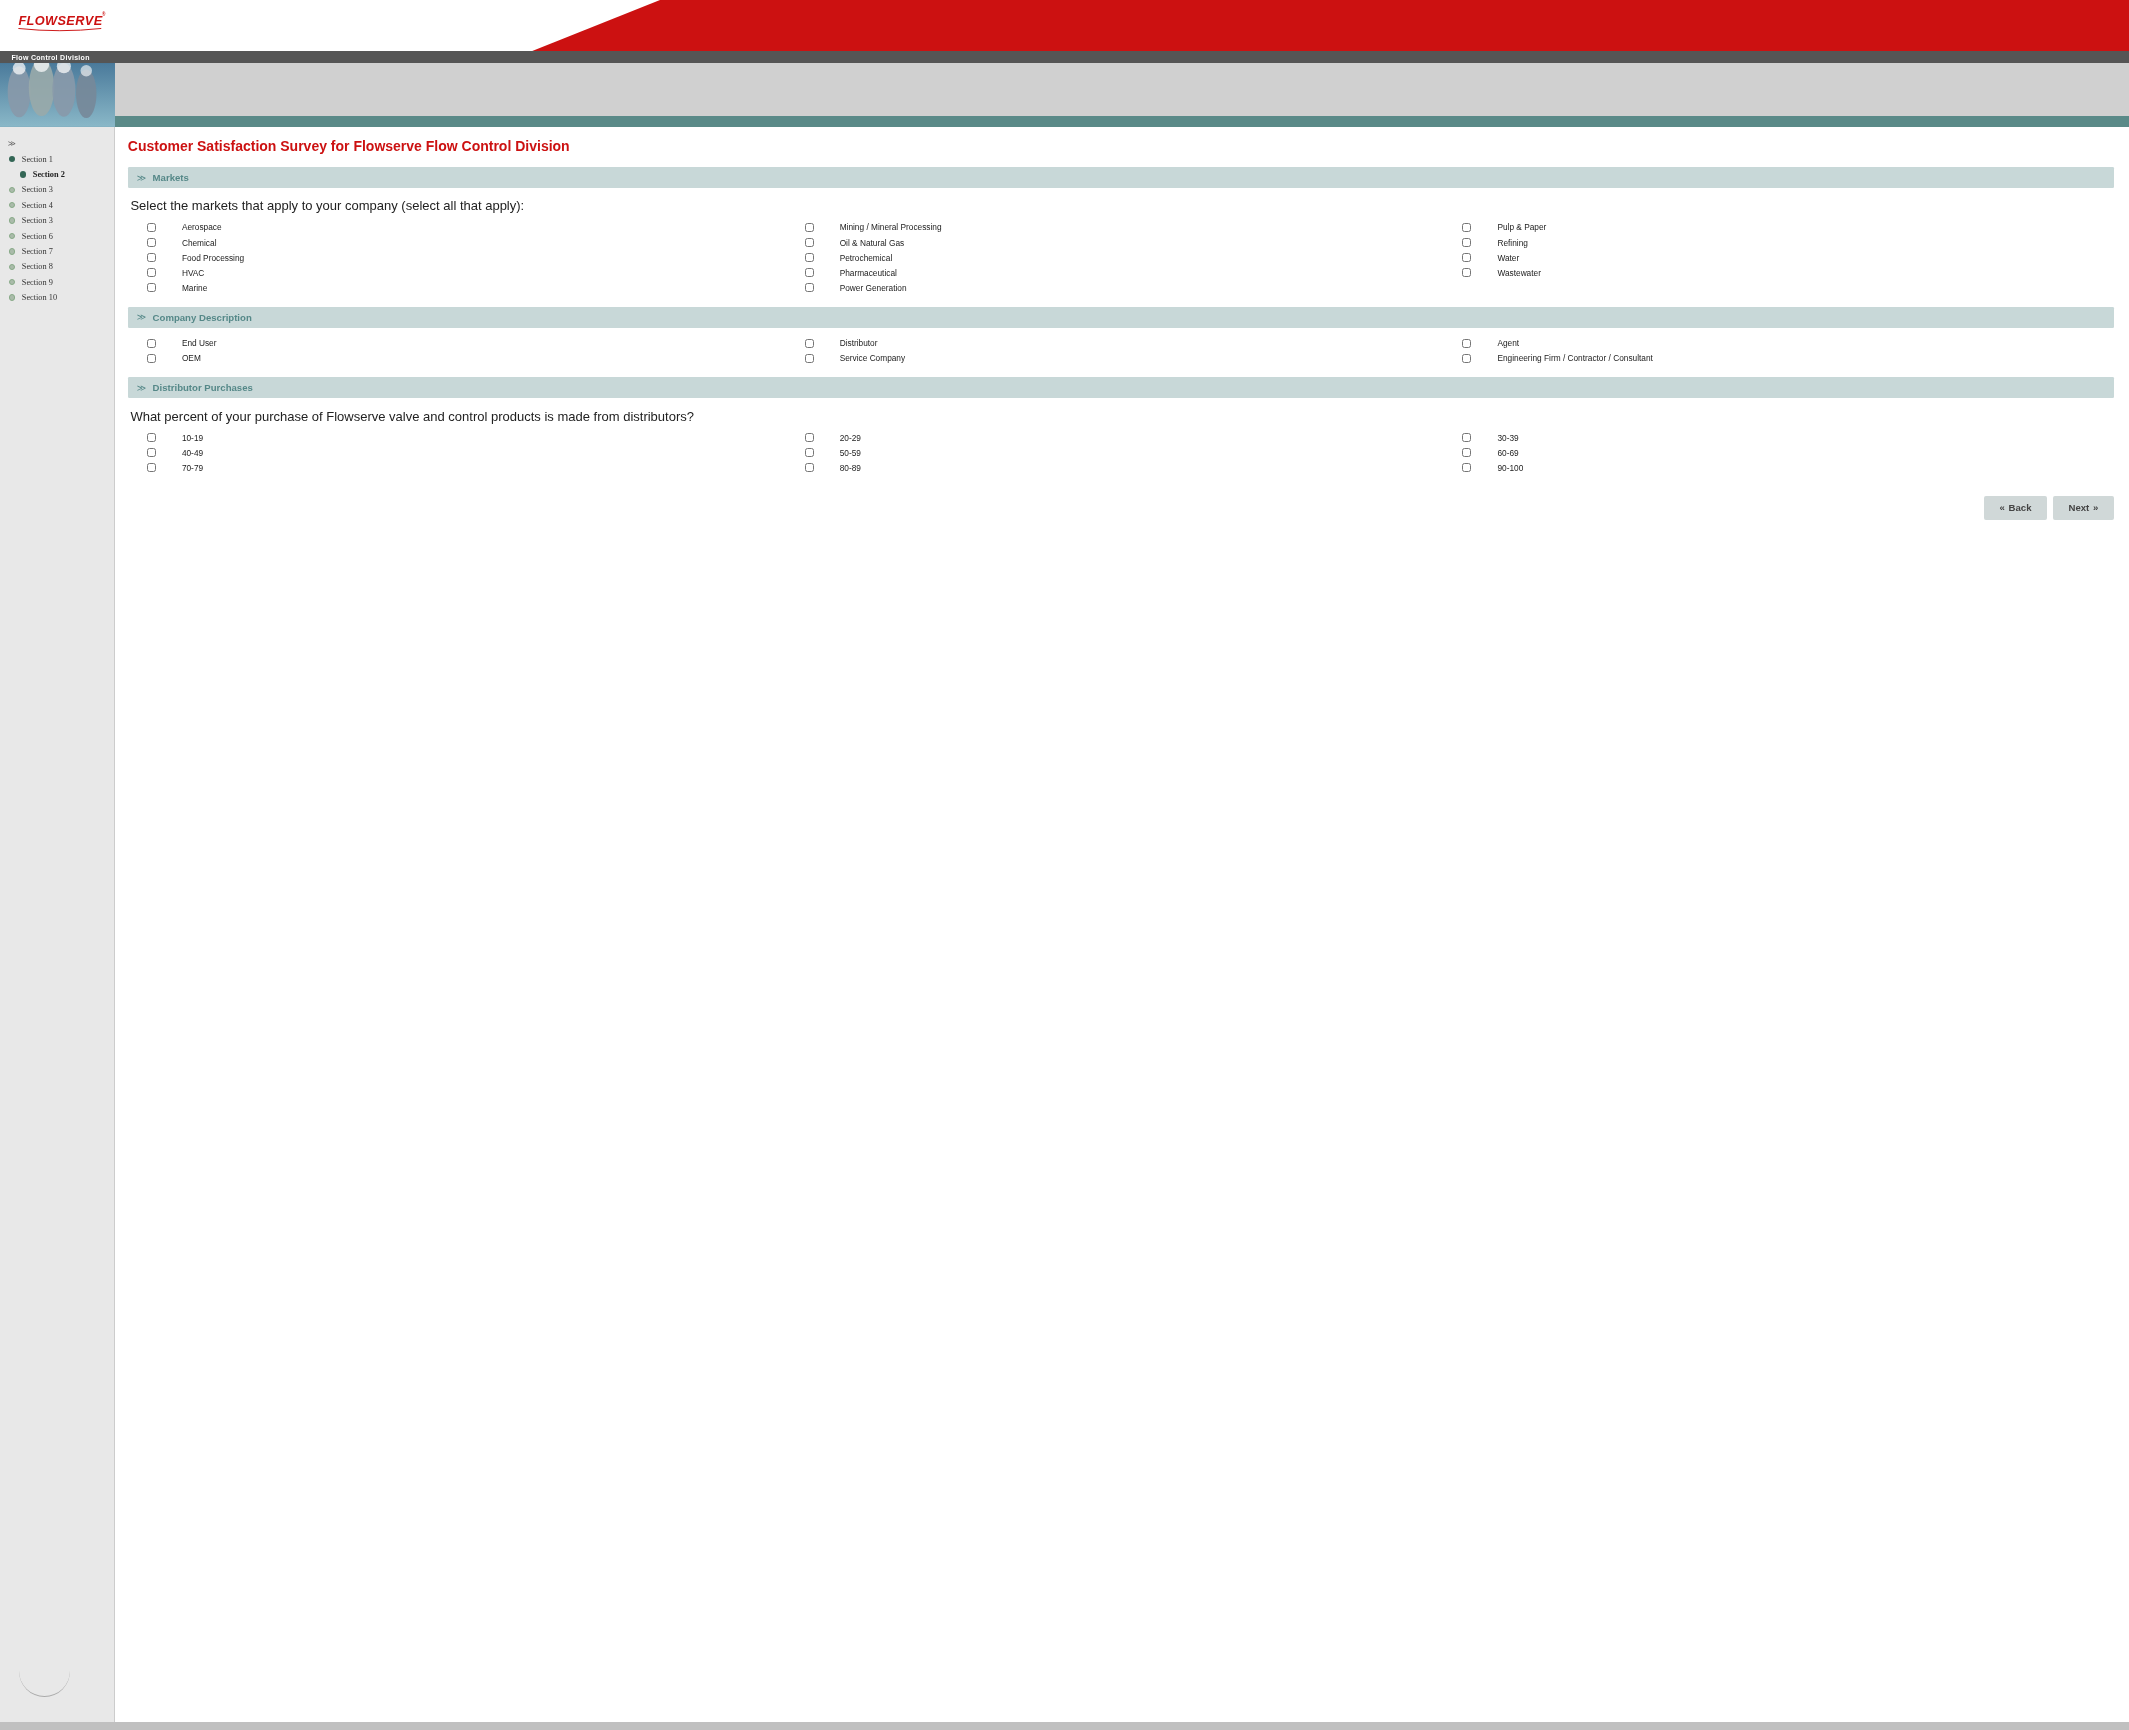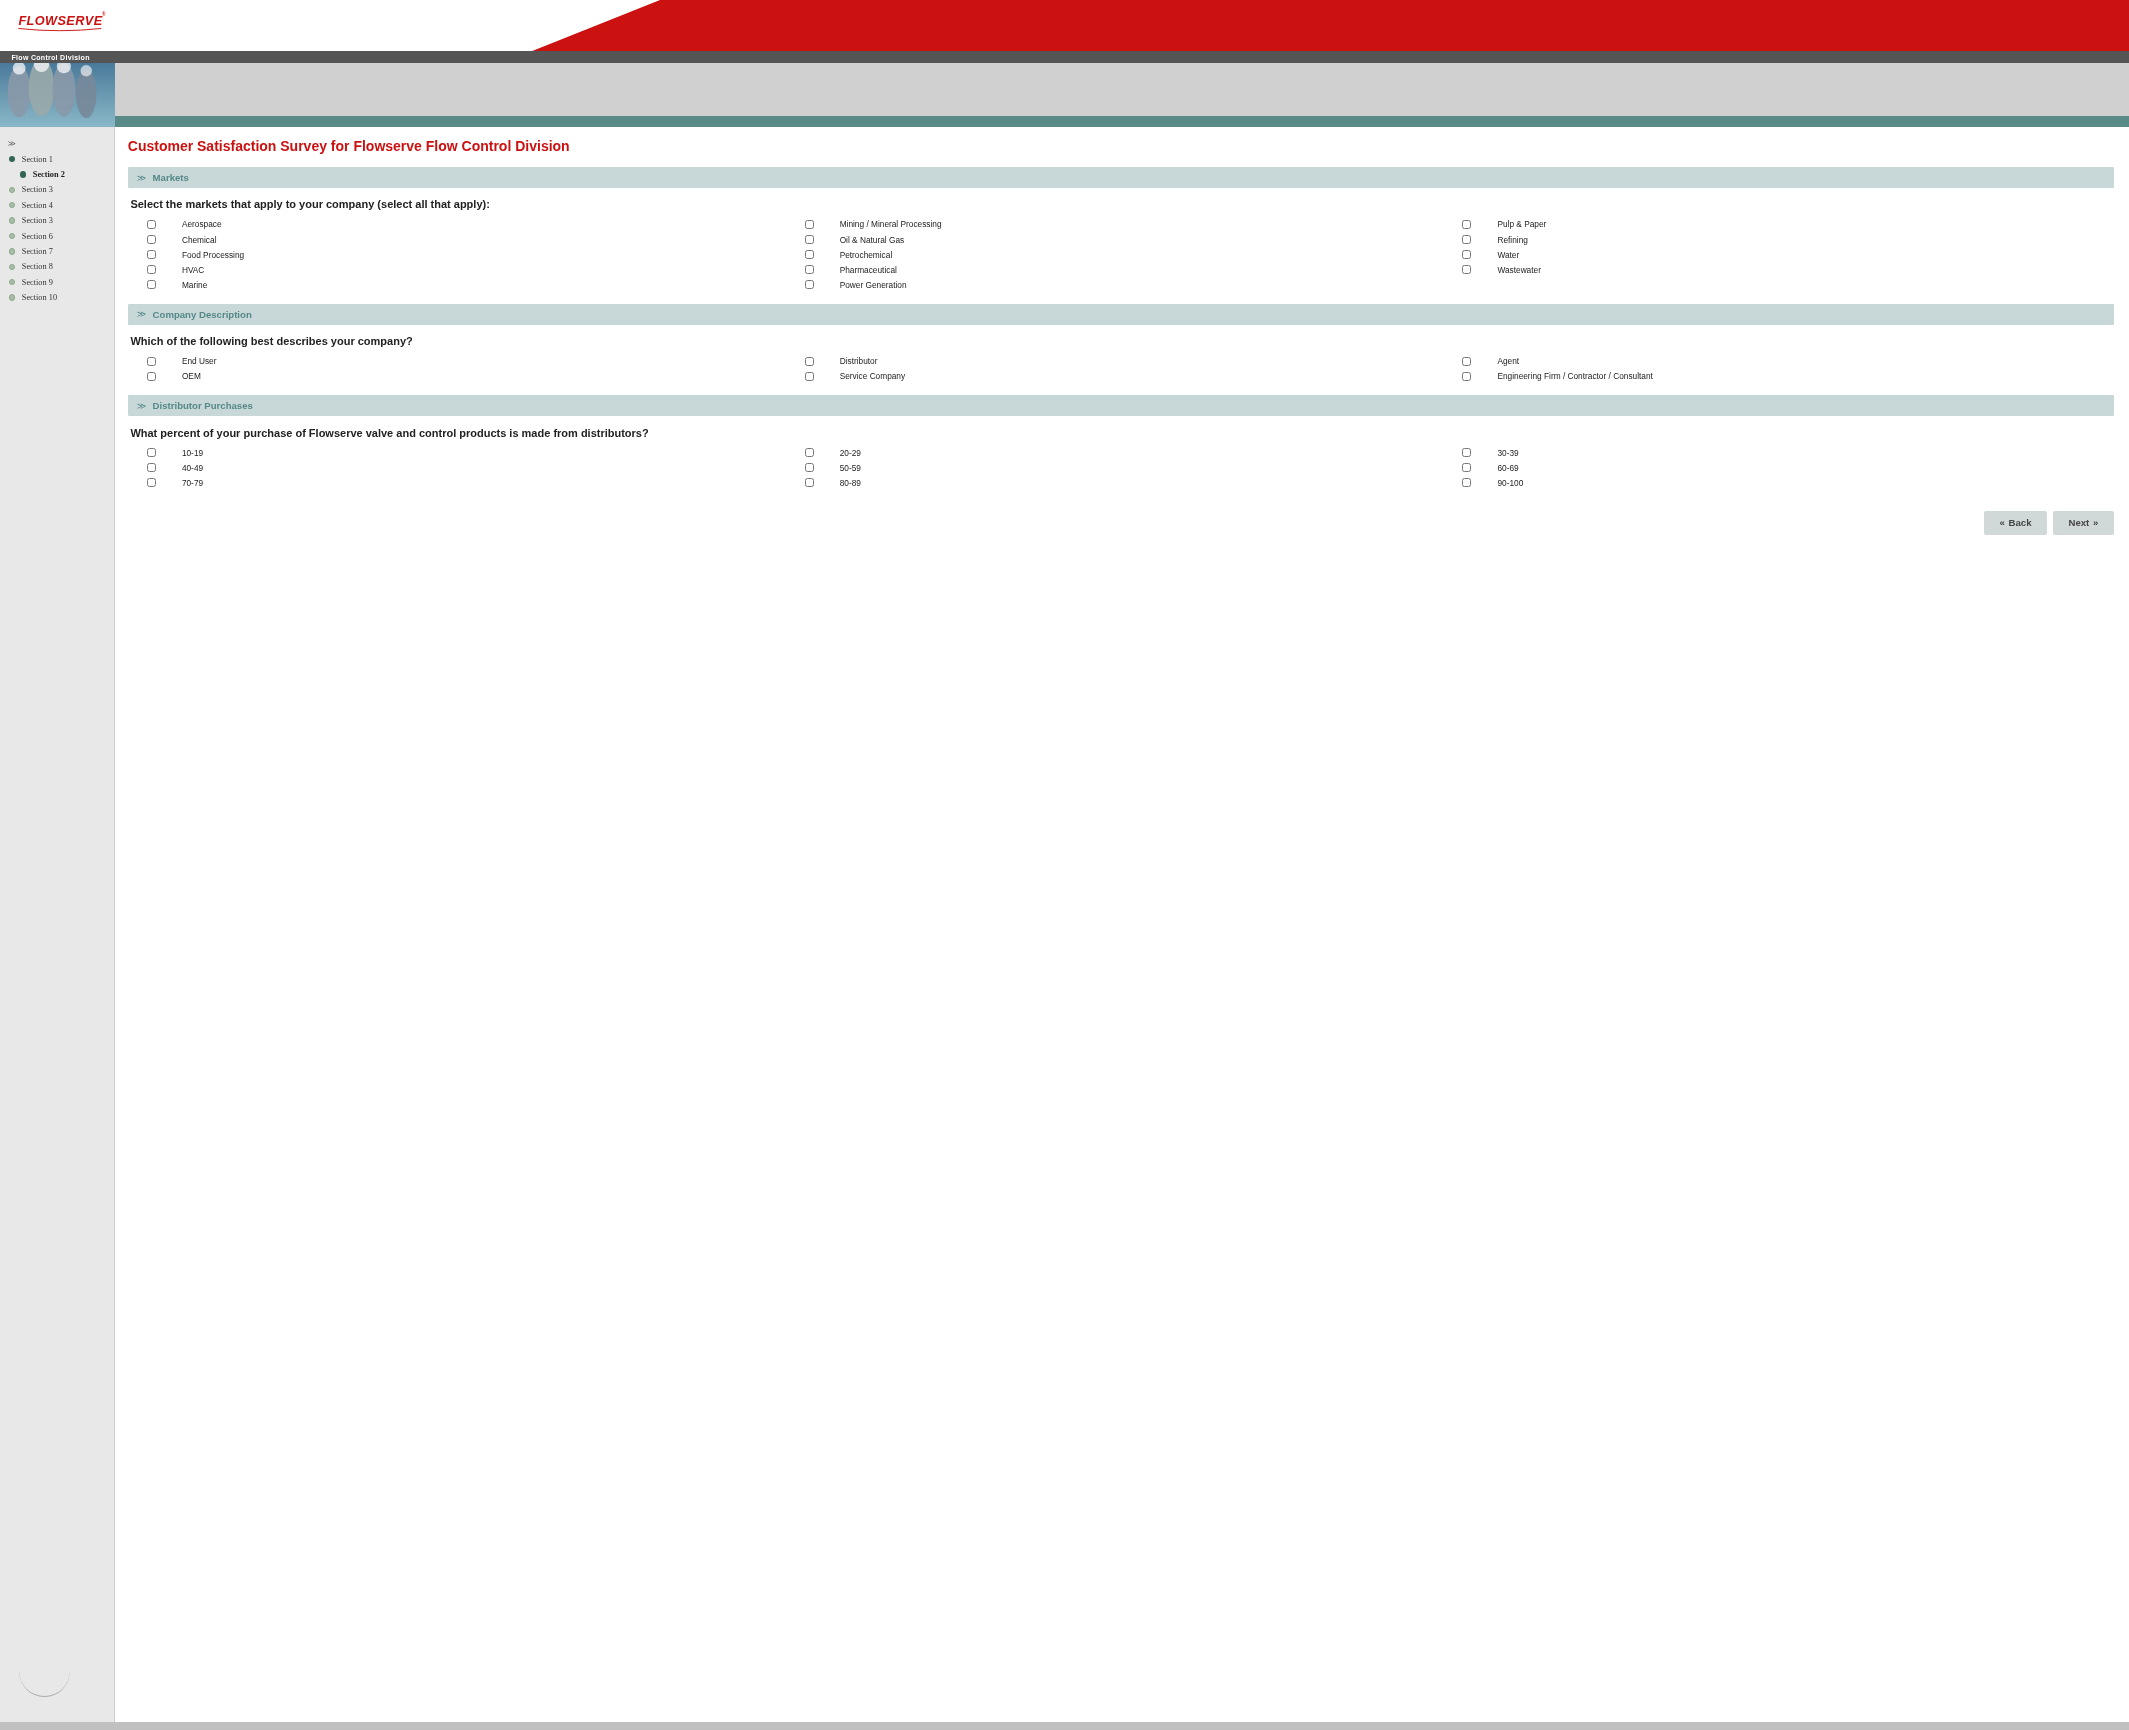--- a/index.html
+++ b/index.html
@@ -143,22 +143,22 @@
       margin-right: 6.4px;
     }
     .section-header-title {
       color: #558888;
       font-size: 9.6px;
       font-weight: bold;
     }
 
     
     .question-text {
-      font-weight: bold;
-      font-size: 11px;
+      font-weight: normal;
+      font-size: 13px;
       color: #222;
       margin-bottom: 9px;
       padding-left: 2.6px;
     }
 
     
     .checkbox-grid {
       display: grid;
       gap: 5.1px 6.4px;
       margin-bottom: 12.8px;
@@ -407,21 +407,20 @@
           </label>
           <label class="checkbox-item"></label>
         </div>
     </div>
 
     <div class="section-block">
       <div class="section-header">
         <span class="section-header-chevron">≫</span>
         <span class="section-header-title">Company Description</span>
       </div>
-      <div class="question-text">Which of the following best describes your company?</div>
       <div class="checkbox-grid checkbox-grid-3col" id="company-checkboxes">
           <label class="checkbox-item">
             <input type="checkbox" style="">
             <span>End User</span>
           </label>
           <label class="checkbox-item">
             <input type="checkbox" style="">
             <span>Distributor</span>
           </label>
           <label class="checkbox-item">

